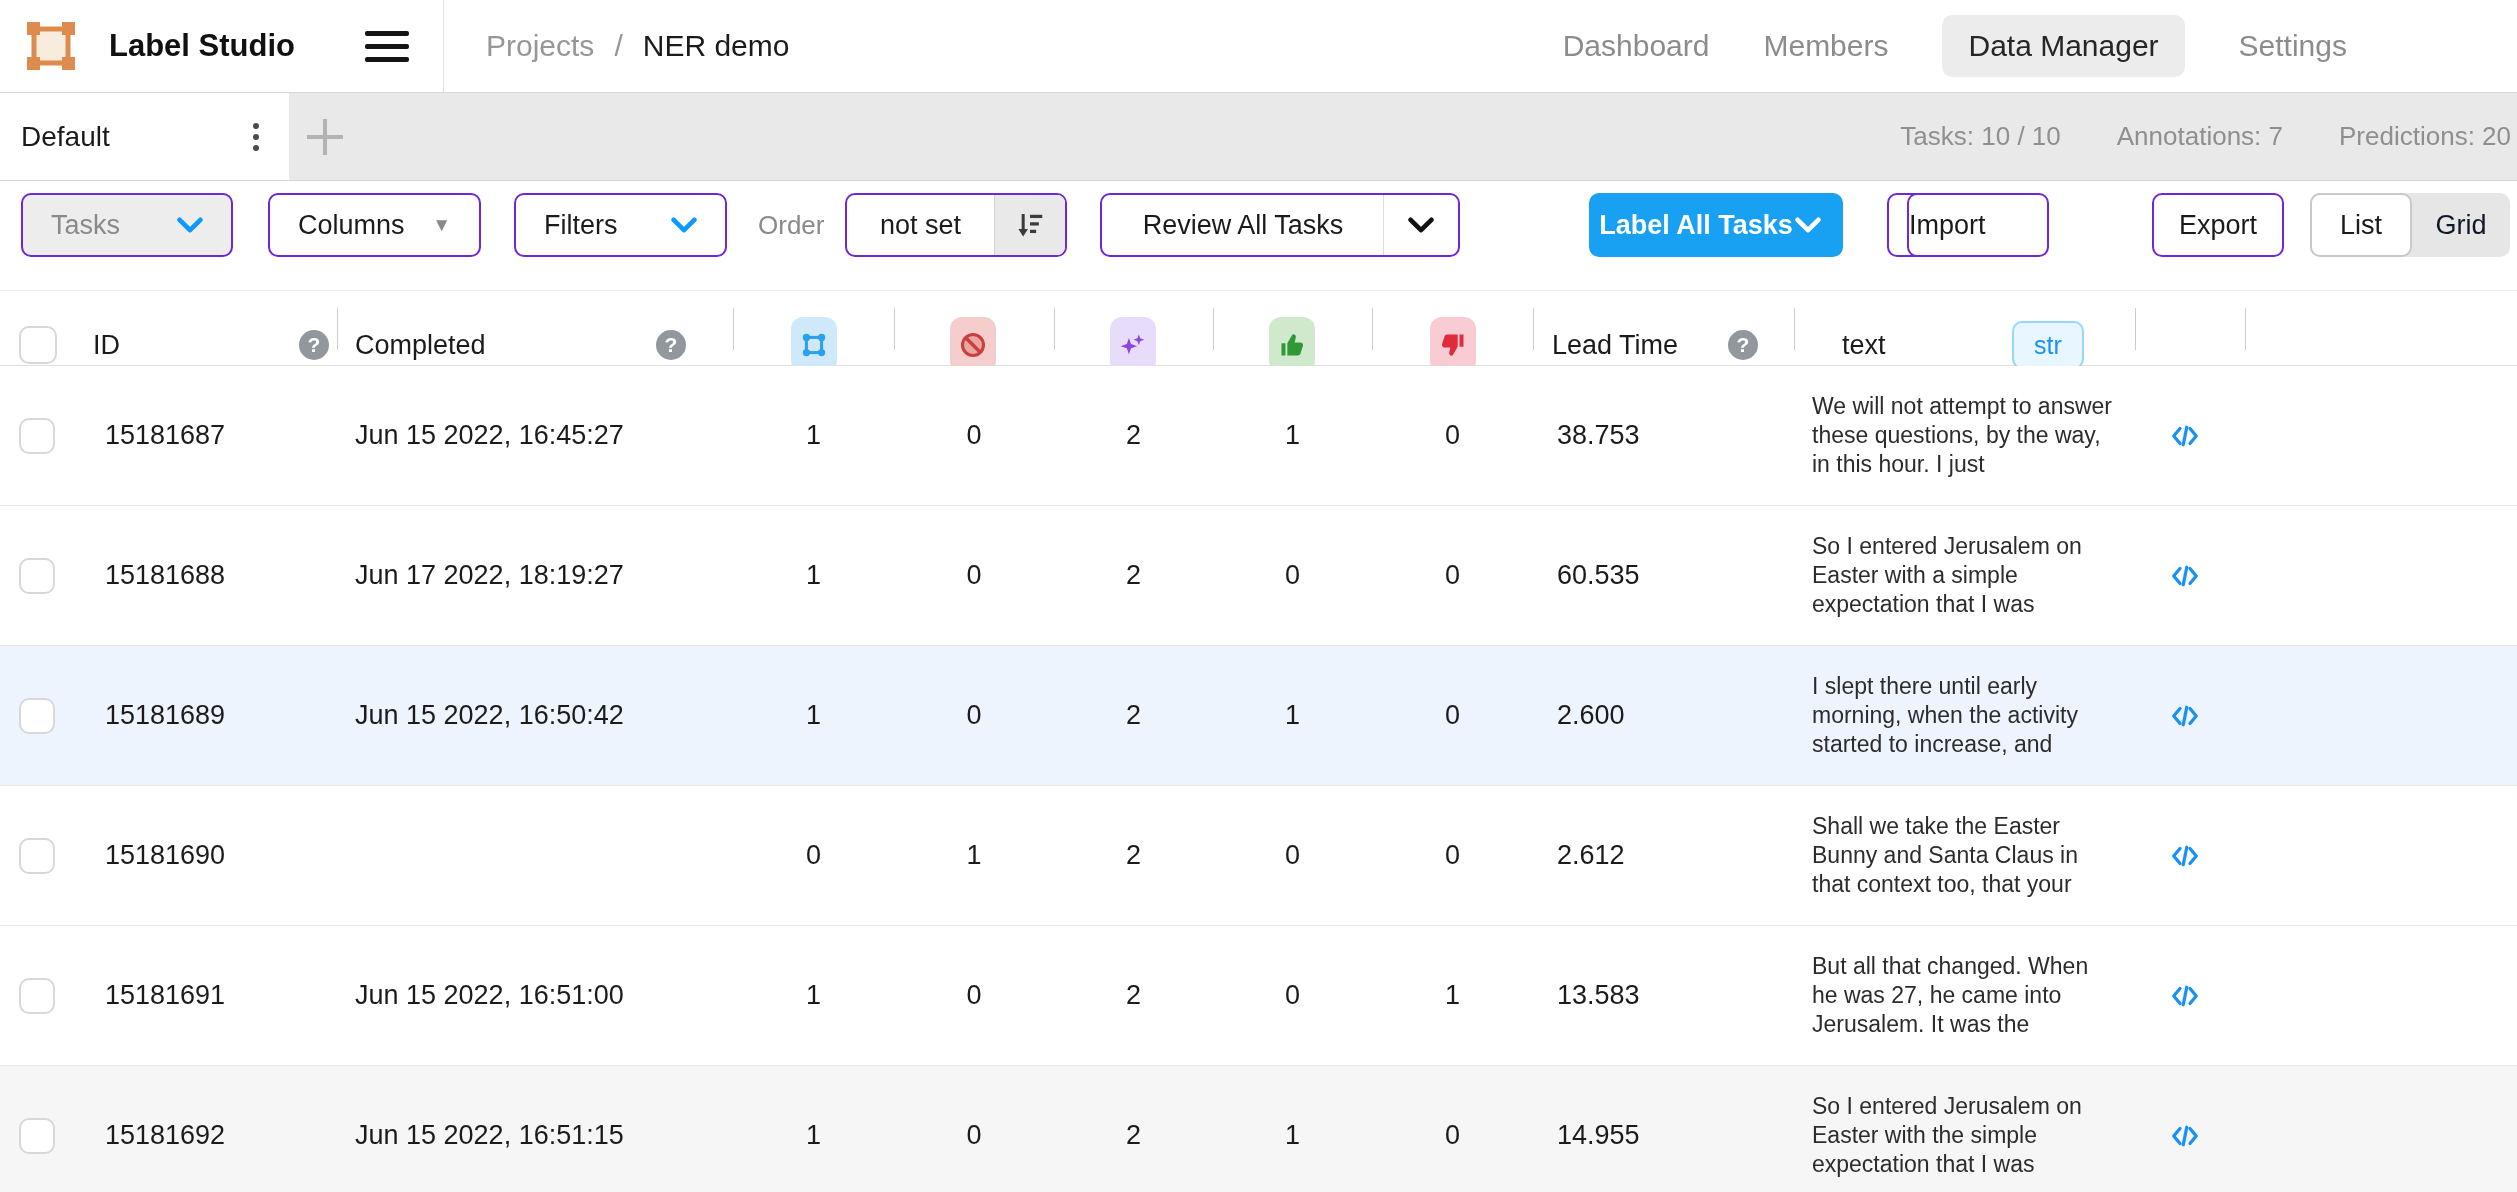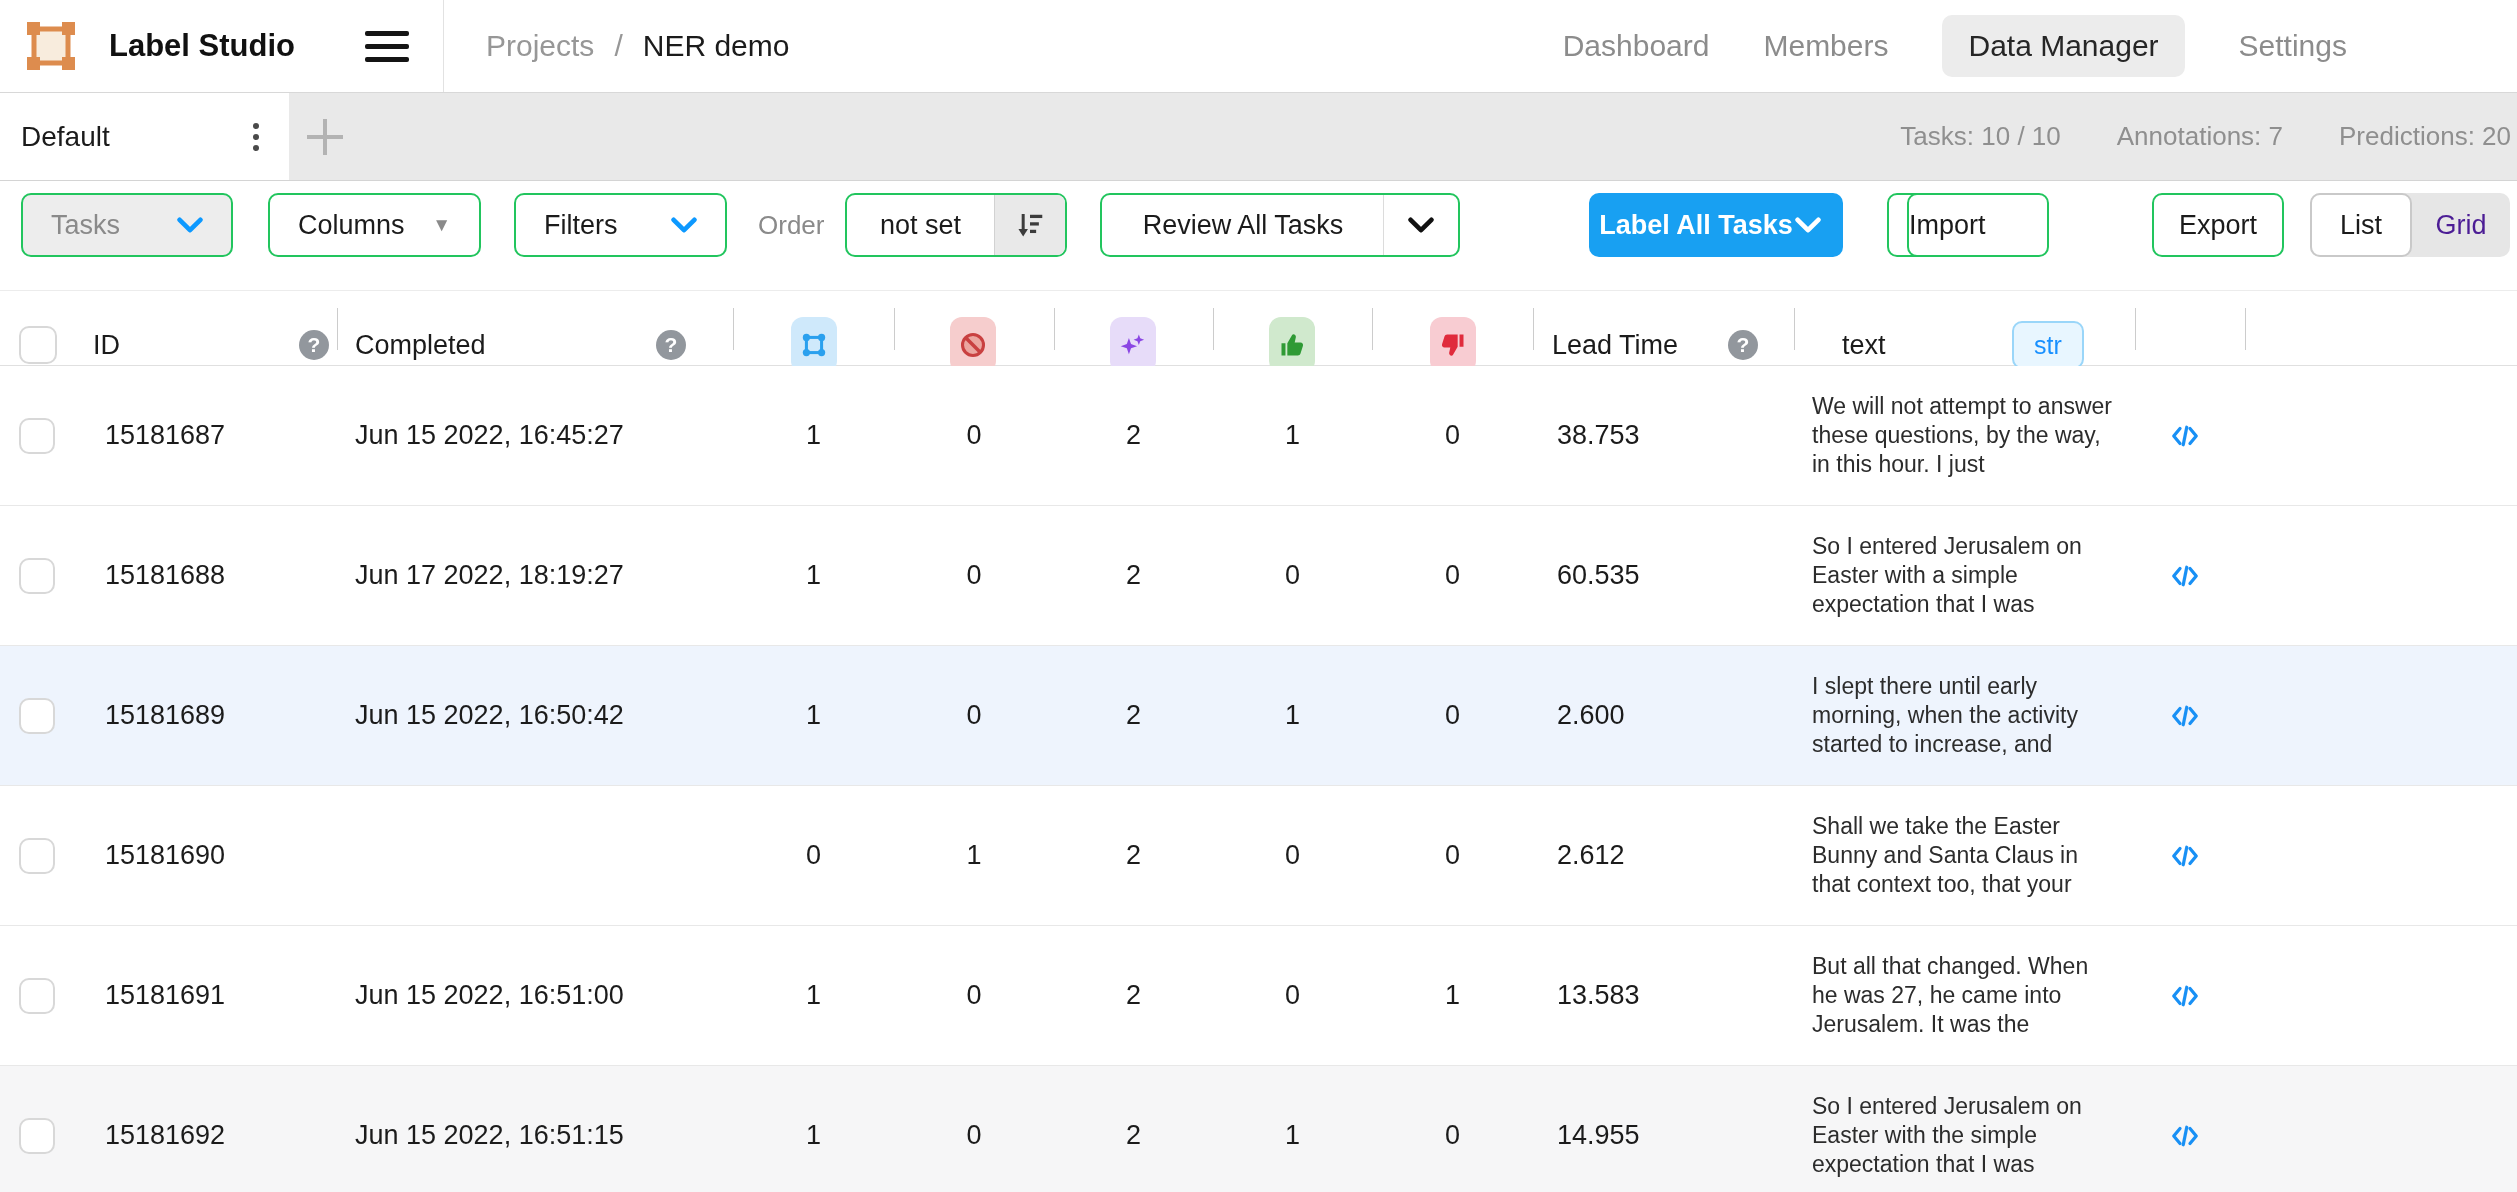--- a/index.html
+++ b/index.html
@@ -27,21 +27,21 @@
   .kebab{margin-left:auto;margin-right:30px;display:flex;flex-direction:column;gap:5px;cursor:pointer;}
   .kebab i{width:6px;height:6px;border-radius:50%;background:#4a4a4a;}
   .add-tab{width:72px;display:flex;align-items:center;justify-content:center;cursor:pointer;}
   .plus{position:relative;width:36px;height:36px;}
   .plus:before,.plus:after{content:"";position:absolute;background:#b3b3b3;}
   .plus:before{left:16px;top:0;width:4px;height:36px;}
   .plus:after{left:0;top:16px;width:36px;height:4px;}
   .tab-stats{margin-left:auto;display:flex;align-items:center;gap:56px;font-size:26px;color:#8f8f8f;padding-right:6px;white-space:nowrap;}
   
   .toolbar{position:relative;height:109px;background:#fff;}
-  .tb-btn{position:absolute;top:12px;height:64px;border:2px solid #22c55e;border-radius:10px;background:#fff;
+  .tb-btn{position:absolute;top:12px;height:64px;border:2px solid #6d28d9;border-radius:10px;background:#fff;
     display:flex;align-items:center;box-sizing:border-box;font-size:27px;color:#1b1b1b;cursor:pointer;}
   .chev{width:26px;height:16px;display:block;}
   .chev polyline{fill:none;stroke:currentColor;stroke-width:3.6;stroke-linecap:round;stroke-linejoin:round;}
   .btn-tasks{left:21px;width:212px;background:#ededed;color:#8a8a8a;justify-content:space-between;padding:0 28px;}
   .btn-tasks .chev{color:#0d99ff;}
   .btn-columns{left:268px;width:213px;justify-content:space-between;padding:0 28px;}
   .tri-down{color:#8a8a8a;font-size:19px;}
   .btn-filters{left:514px;width:213px;justify-content:space-between;padding:0 28px;}
   .btn-filters .chev{color:#0d99ff;}
   .order-label{position:absolute;left:758px;top:0;height:88px;display:flex;align-items:center;font-size:26px;color:#8a8a8a;}
@@ -51,21 +51,21 @@
   .btn-review{left:1100px;width:360px;justify-content:center;padding-right:74px;position:absolute;}
   .btn-review .rv-chev{position:absolute;right:0;top:0;bottom:0;width:74px;display:flex;align-items:center;justify-content:center;border-left:1px solid #dcdcdc;color:#111;}
   .btn-label-all{left:1589px;width:254px;background:#18a0f2;border:none;color:#fff;font-weight:bold;justify-content:center;padding-right:40px;}
   .btn-label-all .chev{position:absolute;right:22px;color:#fff;}
   .btn-refresh{left:1887px;width:64px;justify-content:center;}
   .btn-import{left:1907px;width:142px;}
   .btn-export{left:2152px;width:132px;justify-content:center;}
   .view-toggle{position:absolute;left:2310px;top:12px;width:200px;height:64px;background:#e6e6e6;border-radius:10px;display:flex;box-sizing:border-box;}
   .seg{flex:1;display:flex;align-items:center;justify-content:center;font-size:27px;cursor:pointer;}
   .seg-list{background:#fff;border:2px solid #c9c9c9;border-radius:10px;color:#1b1b1b;box-sizing:border-box;}
-  .seg-grid{color:#4c1d95;}
+  .seg-grid{color:#0f172a;}
   
   .table-header{position:relative;height:76px;border-top:1px solid #ececec;border-bottom:1px solid #e0e0e0;box-sizing:border-box;background:#fff;font-size:27px;}
   .th{position:absolute;top:17px;height:100%;display:flex;align-items:center;color:#1b1b1b;white-space:nowrap;}
   .col-div{position:absolute;top:17px;width:1px;height:42px;background:#ccc;}
   .help{width:30px;height:30px;border-radius:50%;background:#92979d;color:#fff;font-size:21px;font-weight:bold;
     display:inline-flex;align-items:center;justify-content:center;margin-left:16px;}
   .badge{width:46px;height:56px;border-radius:12px;display:flex;align-items:center;justify-content:center;}
   .b-blue{background:#cfe9fb}.b-red{background:#f6cdcd}.b-purple{background:#e7dcf9}.b-green{background:#d0e9cd}.b-red2{background:#f8ccd2}
   .str-badge{display:inline-flex;align-items:center;justify-content:center;width:72px;height:48px;border:2px solid #9ad6f9;
     border-radius:10px;background:#e8f6ff;color:#1890ff;font-size:25px;box-sizing:border-box;}

